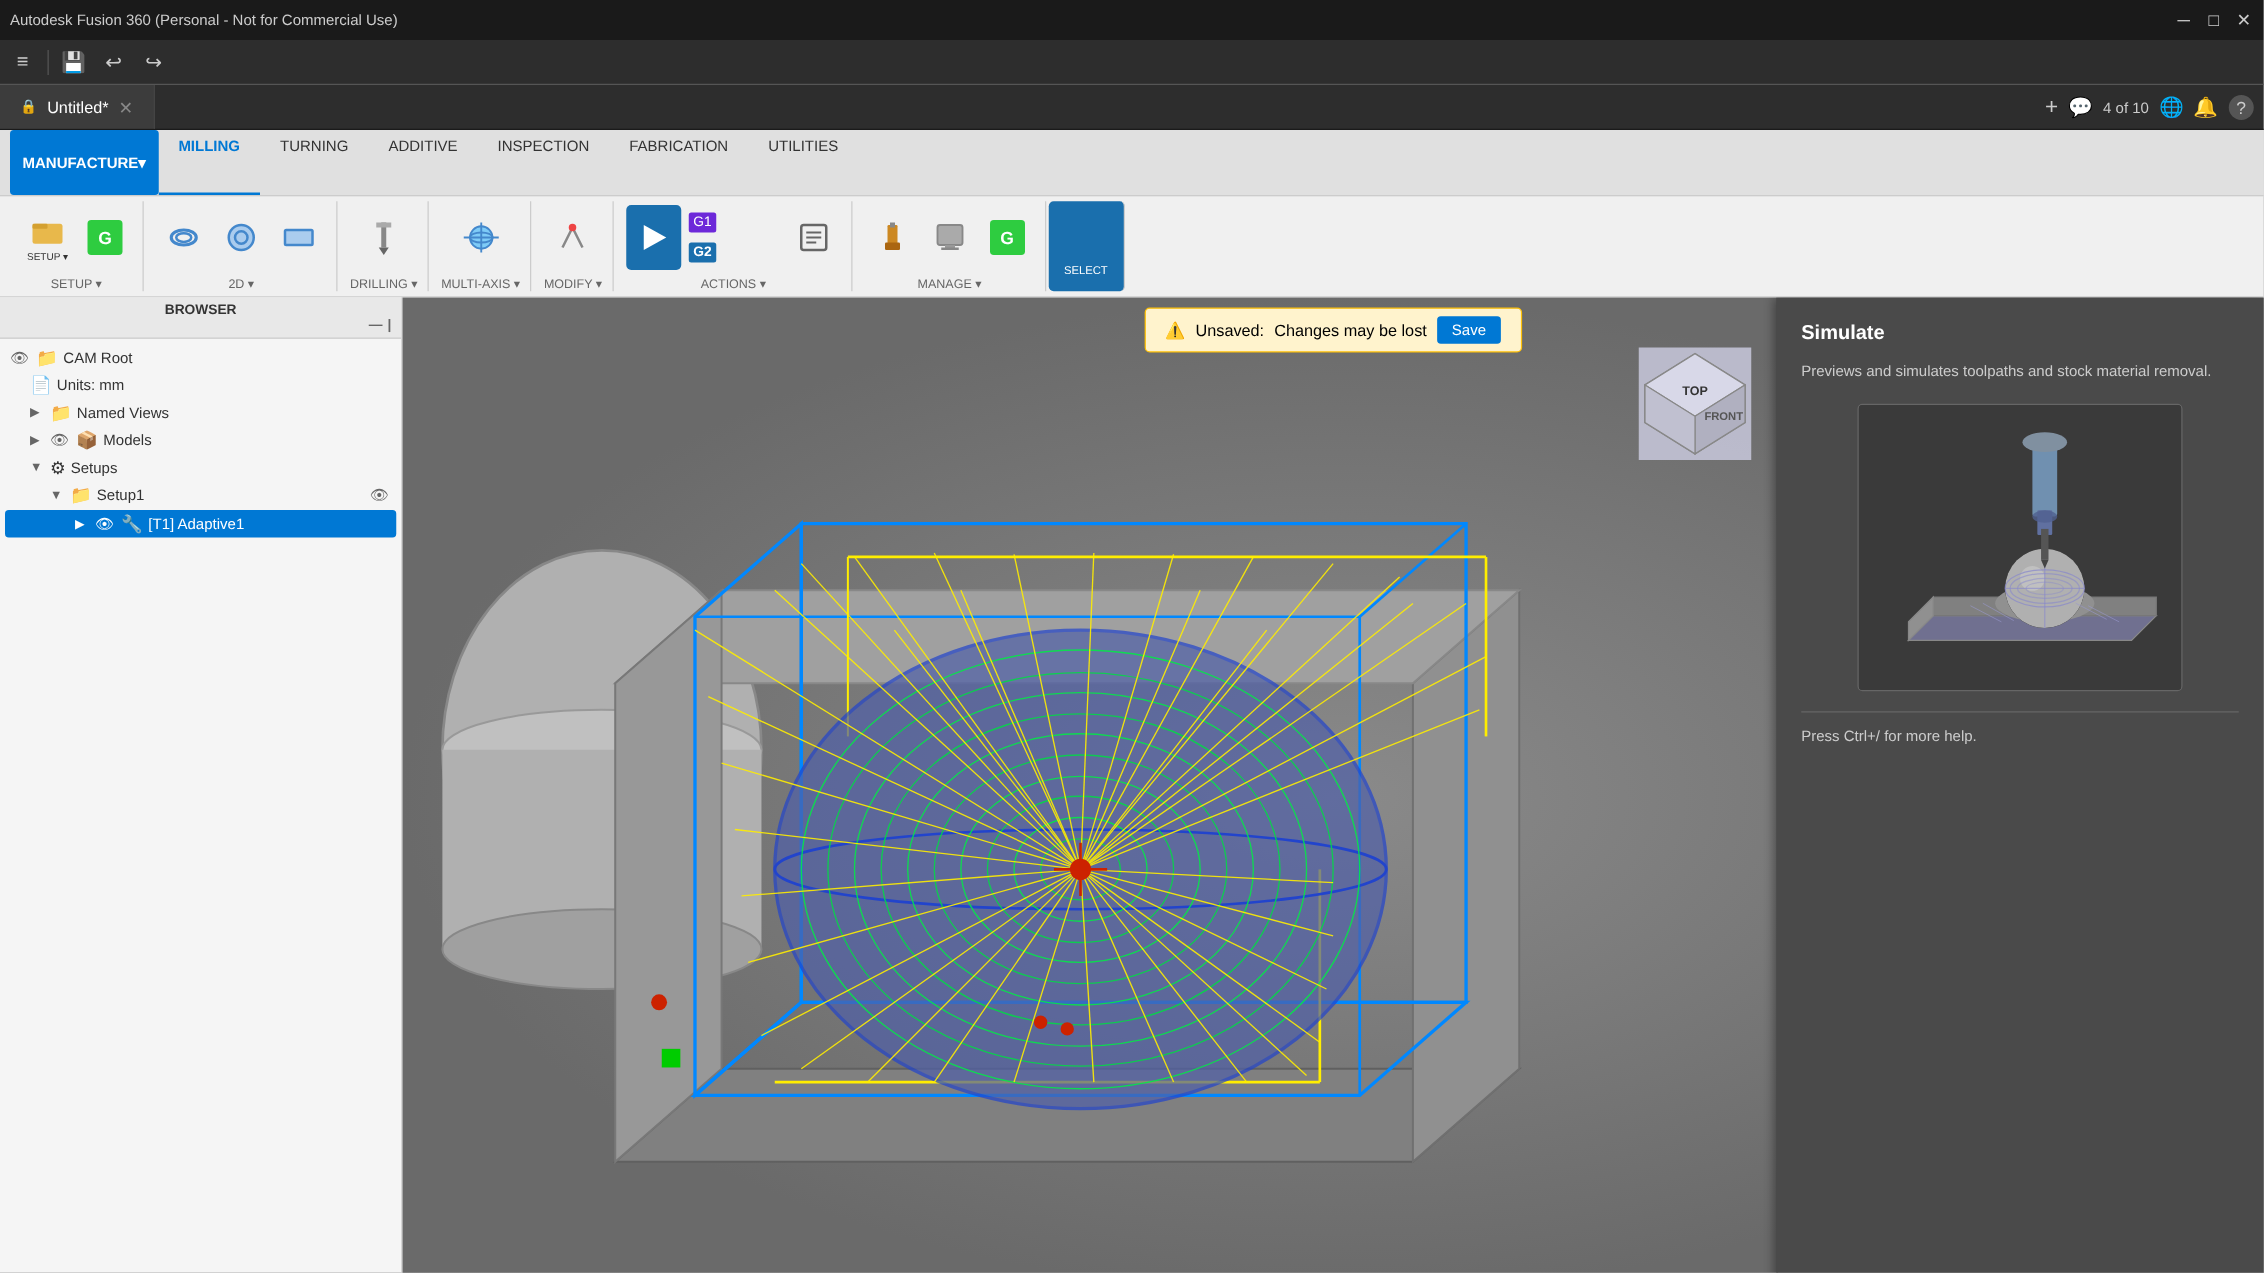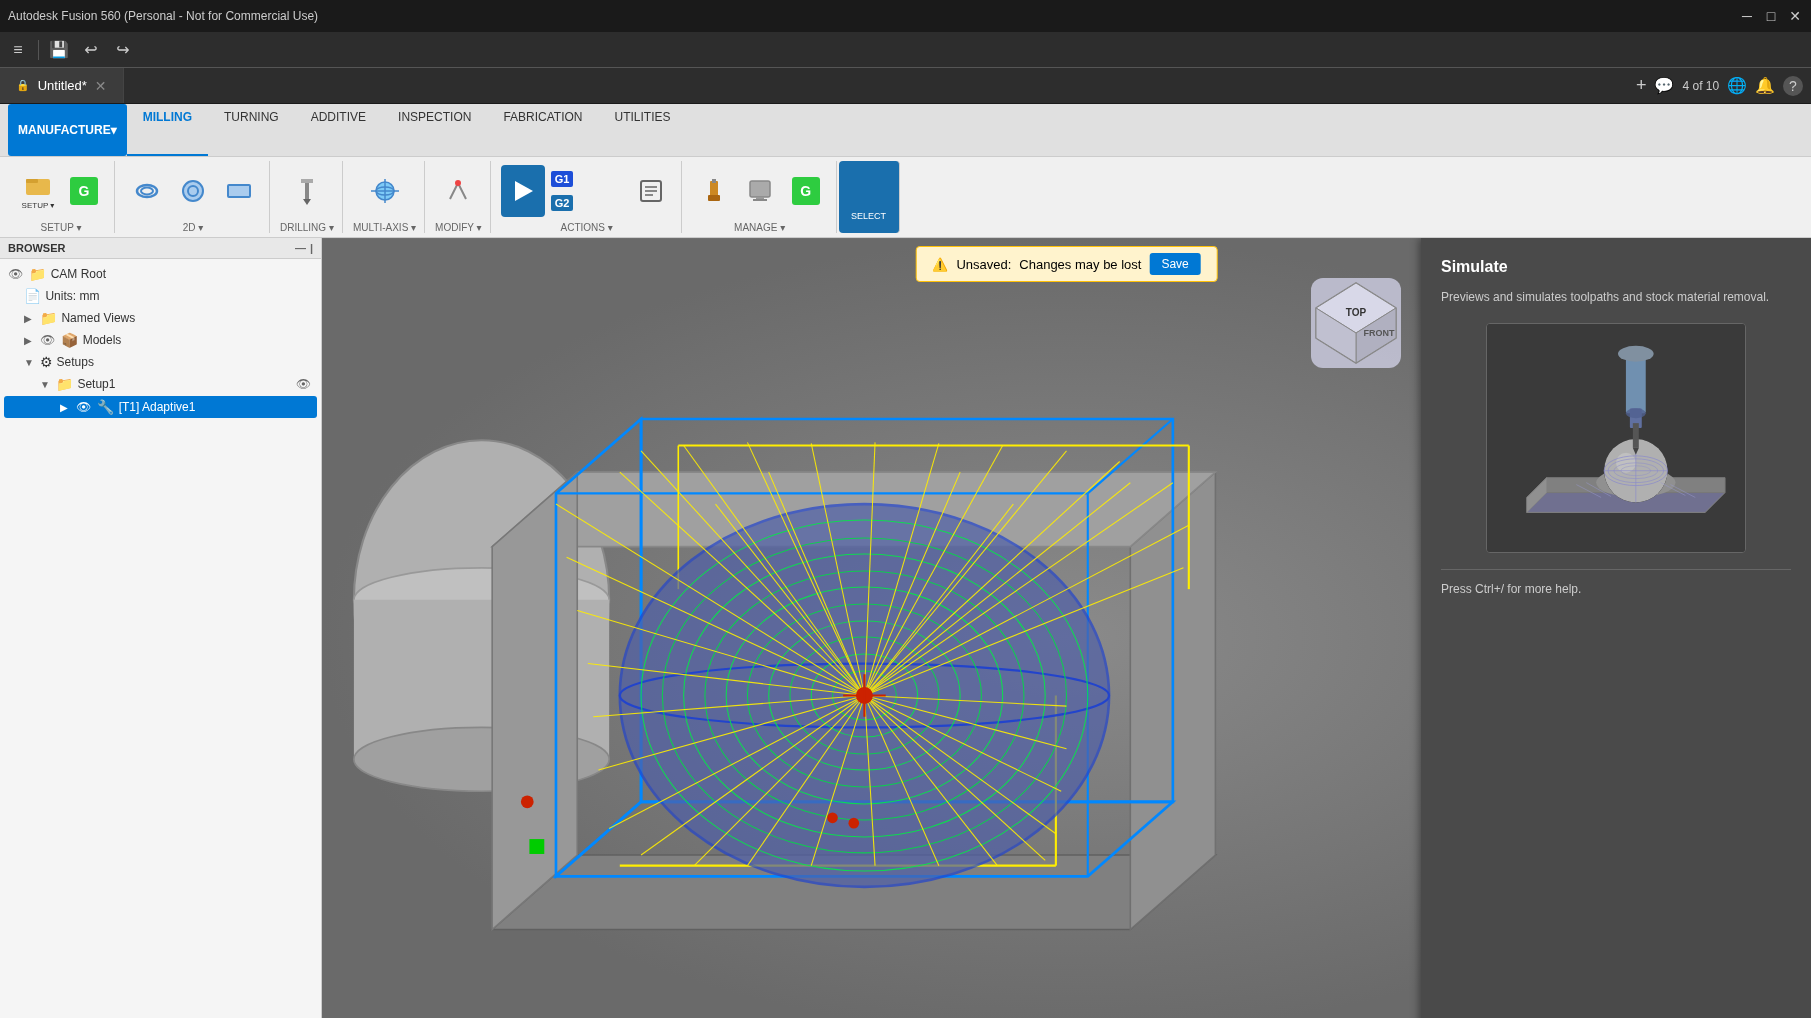--- a/index.html
+++ b/index.html
@@ -115,21 +115,21 @@
     #browser {
       width: 322px;
       background: #f5f5f5;
       border-right: 1px solid #ccc;
       display: flex;
       flex-direction: column;
     }
     #browser-header {
       display: flex; align-items: center; padding: 4px 8px;
       background: #e8e8e8; border-bottom: 1px solid #ccc;
-      font-size: 11px; font-weight: bold; color: #333;
+      font-size: 11px; font-weight: bold; color: #333; flex-direction: column;
     }
     .browser-header-actions { margin-left: auto; display: flex; gap: 4px; }
     .browser-tree { flex: 1; overflow-y: auto; padding: 4px 0; }
     .tree-item {
       display: flex; align-items: center; padding: 3px 8px; gap: 4px;
       font-size: 12px; color: #333; cursor: pointer;
     }
     .tree-item.highlighted { background: #0078d4; color: white; border-radius: 3px; }
     .tree-indent-1 { padding-left: 24px; }
     .tree-indent-2 { padding-left: 40px; }
@@ -192,33 +192,33 @@
     }
     .simulate-img svg { width: 100%; height: 100%; }
     #simulate-popup .help-text { font-size: 12px; color: #ccc; border-top: 1px solid #666; padding-top: 12px; }
 
     
     #viewcube {
       position: absolute;
       top: 40px; right: 400px;
       width: 90px; height: 90px;
       background: rgba(200,200,220,0.85);
-      border-radius: 12px;
+      border-radius: 0;
       display: flex; align-items: center; justify-content: center;
       font-size: 10px; color: #333; font-weight: bold;
     }
 
     
     #model-svg { width: 100%; height: 100%; }
   </style>
 </head>
 <body>
 
 <div id="title-bar">
-  <span>Autodesk Fusion 560 (Personal - Not for Commercial Use)</span>
+  <span>Autodesk Fusion 360 (Personal - Not for Commercial Use)</span>
   <div id="title-bar-controls">
     <span class="title-btn">─</span>
     <span class="title-btn">□</span>
     <span class="title-btn">✕</span>
   </div>
 </div>
 
 <div id="toolbar">
   <div class="toolbar-btn">≡</div>
   <div class="toolbar-sep"></div>
@@ -338,21 +338,21 @@
 
     <div class="ribbon-group">
       <div class="ribbon-group-items">
         <div class="ribbon-btn" style="background:#1a6fad;color:white;border-radius:4px;">
           <svg width="28" height="28" viewBox="0 0 28 28">
               <polygon points="6,4 24,14 6,24" fill="white"></polygon>
             </svg>
         </div>
         <div class="ribbon-col">
           <div class="ribbon-btn-sm">
-            <div style="background:#1d4ed8;color:white;padding:2px 4px;border-radius:2px;font-size:11px;font-weight:bold;">G1</div>
+            <div style="background:#6d28d9;color:white;padding:2px 4px;border-radius:2px;font-size:11px;font-weight:normal;">G1</div>
           </div>
           <div class="ribbon-btn-sm">
             <div style="background:#1a6fad;color:white;padding:2px 4px;border-radius:2px;font-size:11px;font-weight:bold;">G2</div>
           </div>
         </div>
         <div class="ribbon-btn">
           <svg width="28" height="28" viewBox="0 0 28 28">
               <rect x="4" y="4" width="20" height="20" rx="2" fill="none" stroke="#666" stroke-width="2"></rect>
               <line x1="8" y1="10" x2="20" y2="10" stroke="#666" stroke-width="1.5"></line>
               <line x1="8" y1="14" x2="20" y2="14" stroke="#666" stroke-width="1.5"></line>

